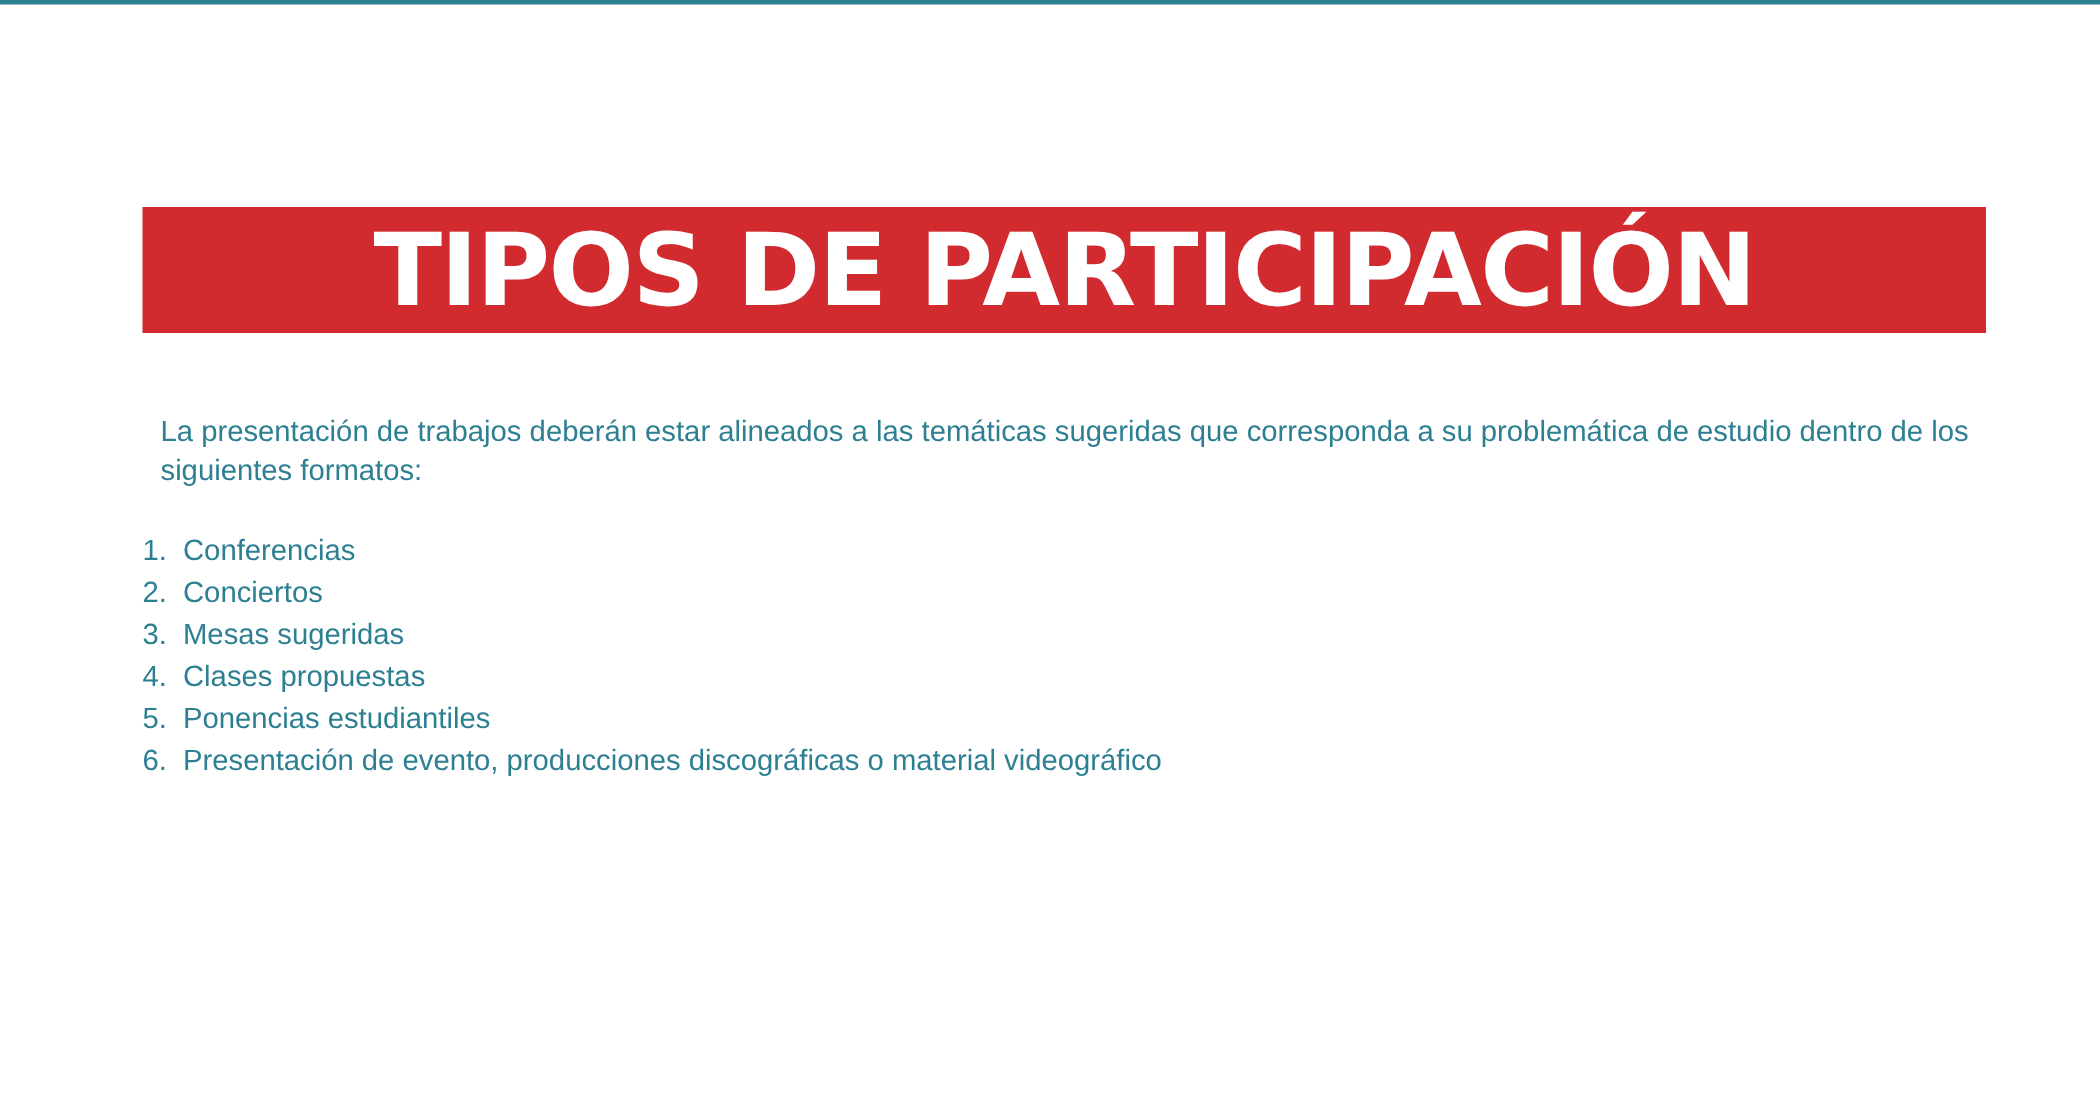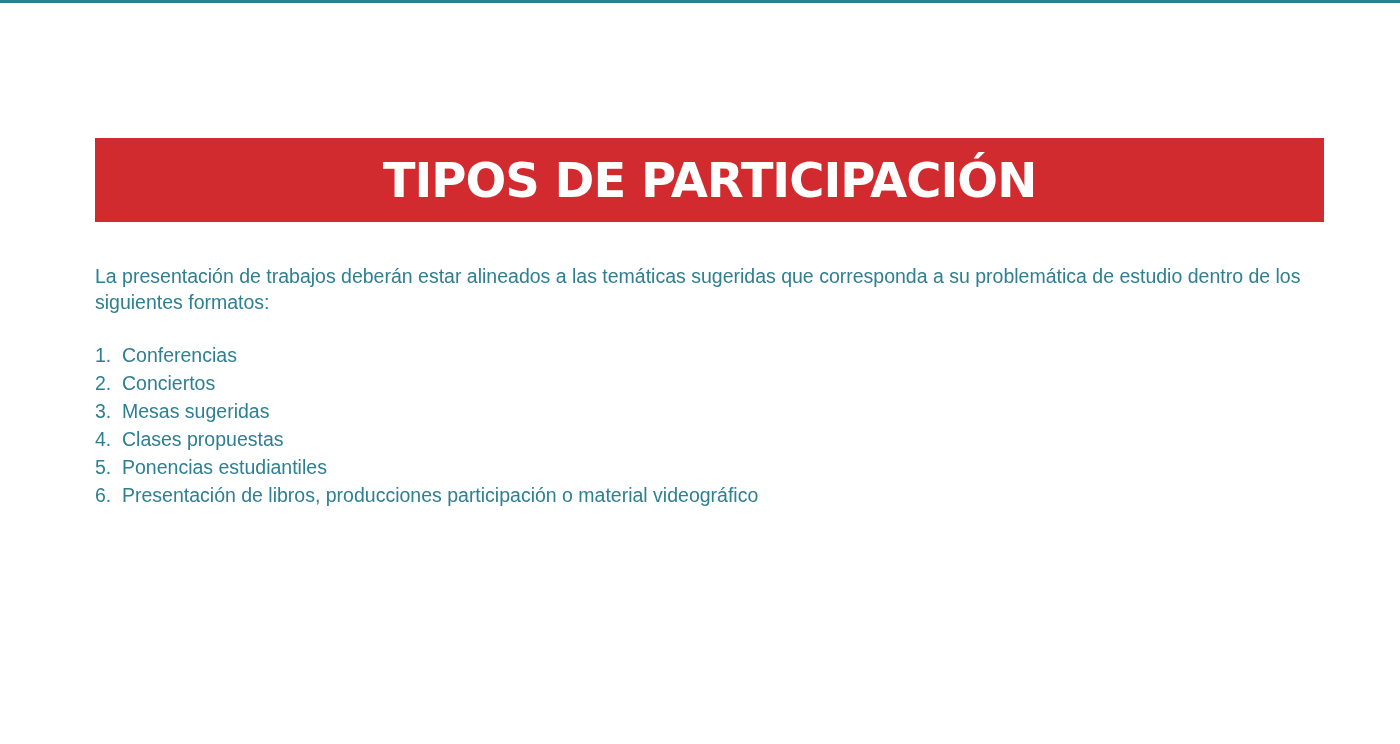--- a/index.html
+++ b/index.html
@@ -36,37 +36,37 @@
     height: 84px;
     background: #d12a2f;
     display: flex;
     align-items: center;
     justify-content: center;
   }
   .title-text {
     color: #ffffff;
     font-family: "DejaVu Sans", sans-serif;
     font-weight: bold;
-    font-size: 48px;
+    font-size: 67px;
     letter-spacing: -1px;
     line-height: 1;
     white-space: nowrap;
   }
   .body-wrap {
     position: absolute;
     left: 95px;
     top: 263px;
     width: 1240px;
     color: #2d7f92;
   }
   .para {
     font-size: 19.5px;
     line-height: 1.35;
     color: #2d7f92;
-    margin: 0;
+    margin: 12px;
     font-family: "Liberation Sans", sans-serif;
   }
   .para-intro {
     margin-bottom: 26px;
   }
   .list {
     list-style: none;
     margin: 0 0 26px 0;
     padding: 0;
   }
@@ -120,19 +120,19 @@
       <li class="list-item">
         <span class="list-num">4.</span>
         <span class="list-label">Clases propuestas</span>
       </li>
       <li class="list-item">
         <span class="list-num">5.</span>
         <span class="list-label">Ponencias estudiantiles</span>
       </li>
       <li class="list-item">
         <span class="list-num">6.</span>
-        <span class="list-label">Presentación de libros, producciones participación o material videográfico</span>
+        <span class="list-label">Presentación de evento, producciones discográficas o material videográfico</span>
       </li>
     </ul>
 
 
   </div>
 </div>
 
 </body></html>

